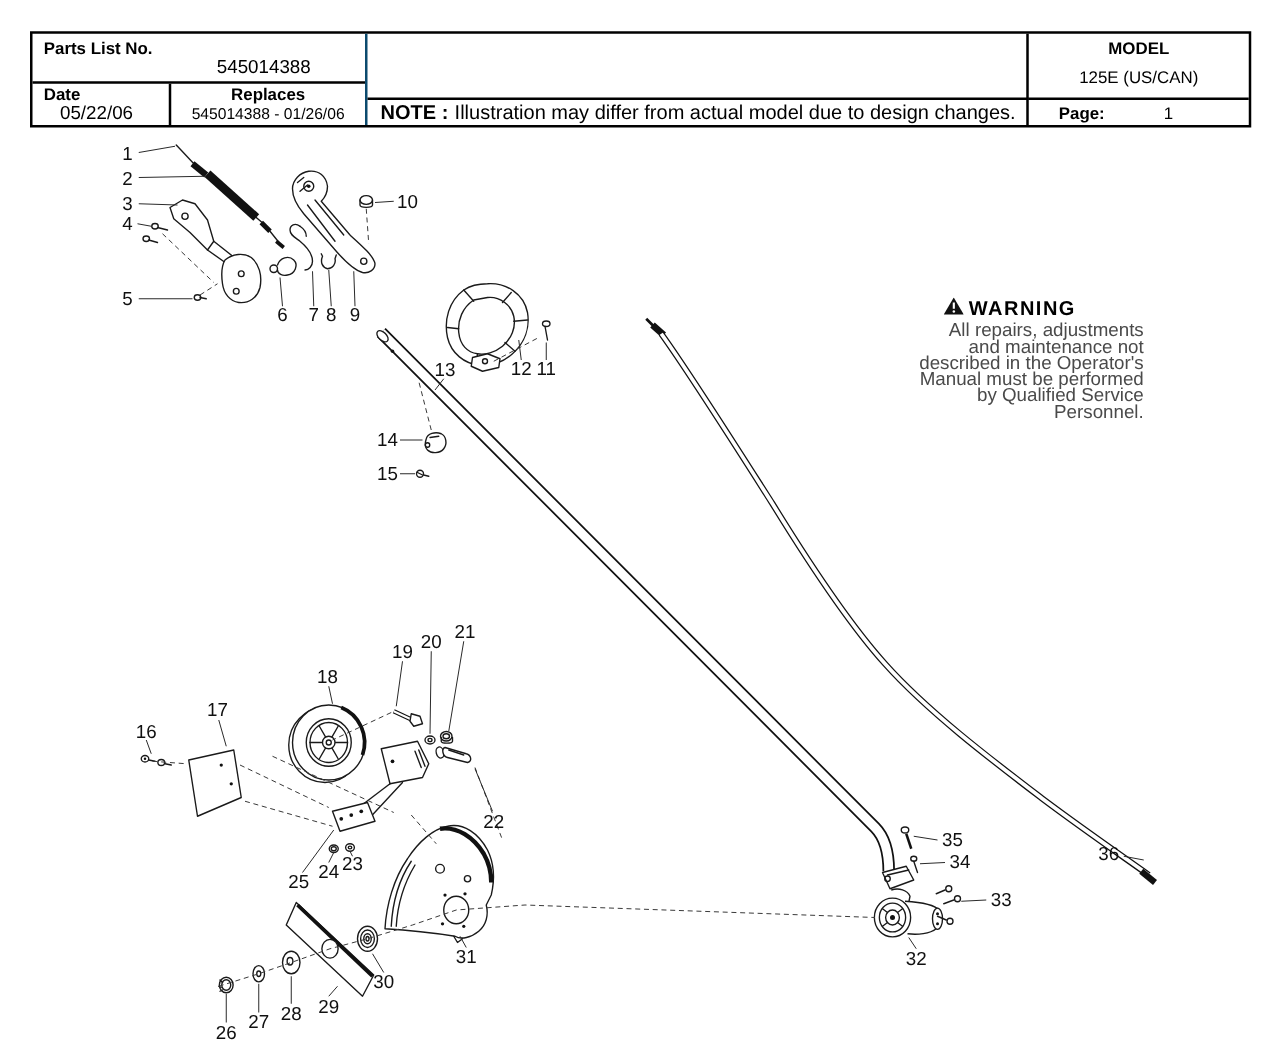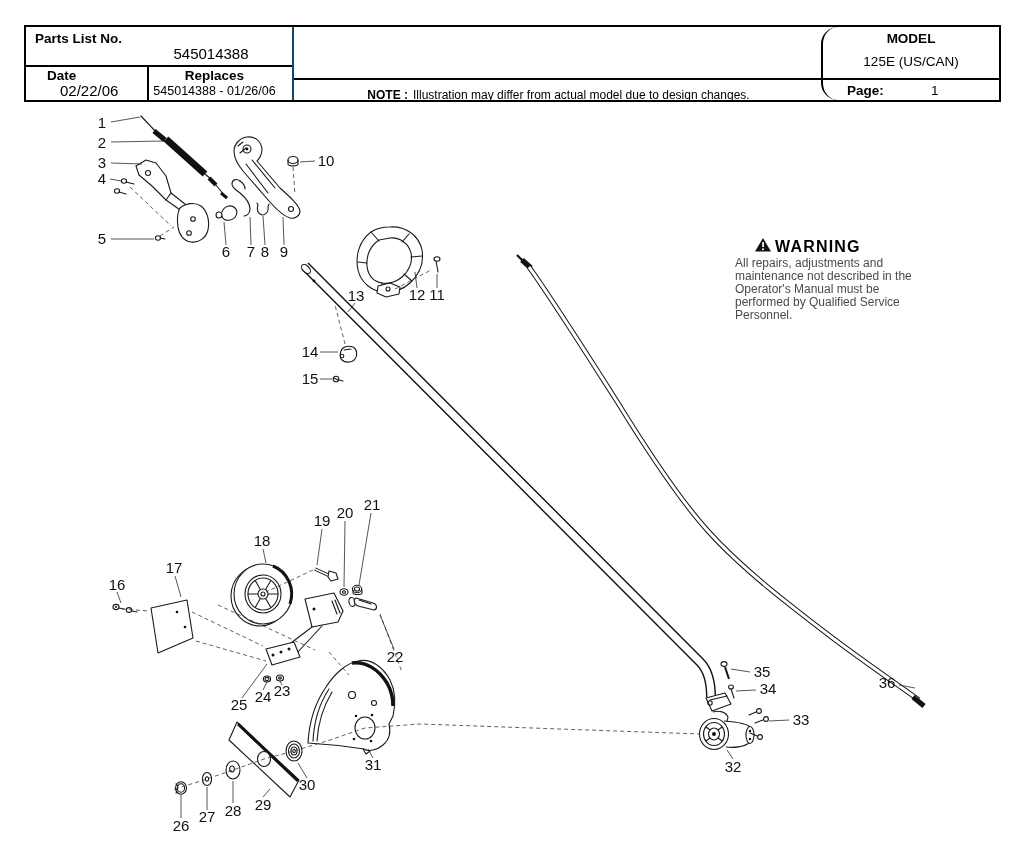--- a/index.html
+++ b/index.html
@@ -5,45 +5,45 @@
   html,body{margin:0;padding:0;background:#fff;}
   .page{position:relative;width:1024px;height:847px;background:#fff;overflow:hidden;
         font-family:"Liberation Sans",sans-serif;color:#000;}
   
   .hdr{position:absolute;left:24px;top:25px;width:973px;height:73px;border:2px solid #000;}
   .hdr-left{position:absolute;left:0;top:0;width:266px;height:73px;border-right:2px solid #0c4a6e;}
   .hdr-row1{position:absolute;left:0;top:0;width:100%;height:38px;border-bottom:2px solid #000;}
   .pln-label{position:absolute;left:9px;top:4px;font-size:13.5px;font-weight:bold;}
   .pln-value{position:absolute;left:105px;top:18px;width:160px;text-align:center;font-size:15px;}
   .hdr-row2{position:absolute;left:0;top:40px;width:100%;height:33px;}
-  .cell-date{position:absolute;left:12px;top:0;width:109px;height:100%;border-right:2px solid #000;}
+  .cell-date{position:absolute;left:0;top:0;width:109px;height:100%;border-right:2px solid #000;}
   .date-label{position:absolute;left:9px;top:1px;font-size:13.5px;font-weight:bold;}
   .date-value{position:absolute;left:22px;top:15px;font-size:15px;}
   .cell-replaces{position:absolute;left:111px;top:0;right:0;height:100%;}
   .replaces-label{position:absolute;left:0;top:1px;width:100%;text-align:center;font-size:13.5px;font-weight:bold;}
   .replaces-value{position:absolute;left:0;top:17px;width:100%;text-align:center;font-size:12.5px;}
   .hdr-center{position:absolute;left:268px;top:0;width:529px;height:73px;}
   .logo-row{position:absolute;left:0;top:0;width:100%;height:51px;display:flex;align-items:center;justify-content:center;}
   .brand{font-size:31px;font-weight:bold;letter-spacing:-1.5px;line-height:1;}
   .rmark{font-size:11px;color:#8a8a8a;margin:-14px 0 0 3px;}
   .plist-title{font-size:20px;letter-spacing:2.5px;color:#1c1c1c;margin:14px 0 0 16px;}
   .note-row{position:absolute;left:0;top:51px;width:100%;height:22px;border-top:2px solid #000;
-            display:flex;align-items:flex-end;justify-content:center;font-size:12px;}
+            display:flex;align-items:center;justify-content:center;font-size:16px;}
   .note-label{font-weight:bold;margin-right:5px;}
-  .hdr-right{position:absolute;right:0;top:0;width:176px;height:73px;border-left:2px solid #000;border-radius:17px;}
+  .hdr-right{position:absolute;right:0;top:0;width:176px;height:73px;border-left:2px solid #000;}
   .model-label{position:absolute;left:0;top:4px;width:100%;text-align:center;font-size:13.5px;font-weight:bold;}
   .model-value{position:absolute;left:0;top:27px;width:100%;text-align:center;font-size:13.5px;}
   .page-row{position:absolute;left:0;top:51px;width:100%;height:22px;border-top:2px solid #000;}
   .page-label{position:absolute;left:24px;top:3px;font-size:13.5px;font-weight:bold;}
   .page-value{position:absolute;left:108px;top:3px;font-size:13.5px;}
   
   .warning{position:absolute;left:735px;top:226px;width:180px;margin-top:12px;}
   .warn-title{display:flex;align-items:center;margin-left:20px;}
   .warn-word{font-size:16px;font-weight:bold;letter-spacing:1.2px;margin-left:4px;}
-  .warn-body{font-size:12px;line-height:13px;color:#4a4a4a;margin-top:1px;}
+  .warn-body{font-size:15px;line-height:13px;color:#4a4a4a;margin-top:1px;text-align:right;}
   
   .diagram{position:absolute;left:0;top:103px;}
   .ln{stroke:#1a1a1a;stroke-width:1.1;fill:none;stroke-linecap:round;stroke-linejoin:round;}
   .fw{stroke:#1a1a1a;stroke-width:1.1;fill:#fff;stroke-linejoin:round;}
   .thick{stroke:#111;fill:none;}
   .leader{stroke:#2a2a2a;stroke-width:0.8;fill:none;}
   .dash{stroke:#3a3a3a;stroke-width:0.8;fill:none;stroke-dasharray:4 3;}
   .callout{font:15px "Liberation Sans",sans-serif;fill:#101010;}
 </style>
 </head>
@@ -53,21 +53,21 @@
 
   <div class="hdr">
     <div class="hdr-left">
       <div class="hdr-row1">
         <div class="pln-label">Parts List No.</div>
         <div class="pln-value">545014388</div>
       </div>
       <div class="hdr-row2">
         <div class="cell-date">
           <div class="date-label">Date</div>
-          <div class="date-value">02/22/06</div>
+          <div class="date-value">05/22/06</div>
         </div>
         <div class="cell-replaces">
           <div class="replaces-label">Replaces</div>
           <div class="replaces-value">545014388 - 01/26/06</div>
         </div>
       </div>
     </div>
 
     <div class="hdr-center">
       <div class="note-row">

